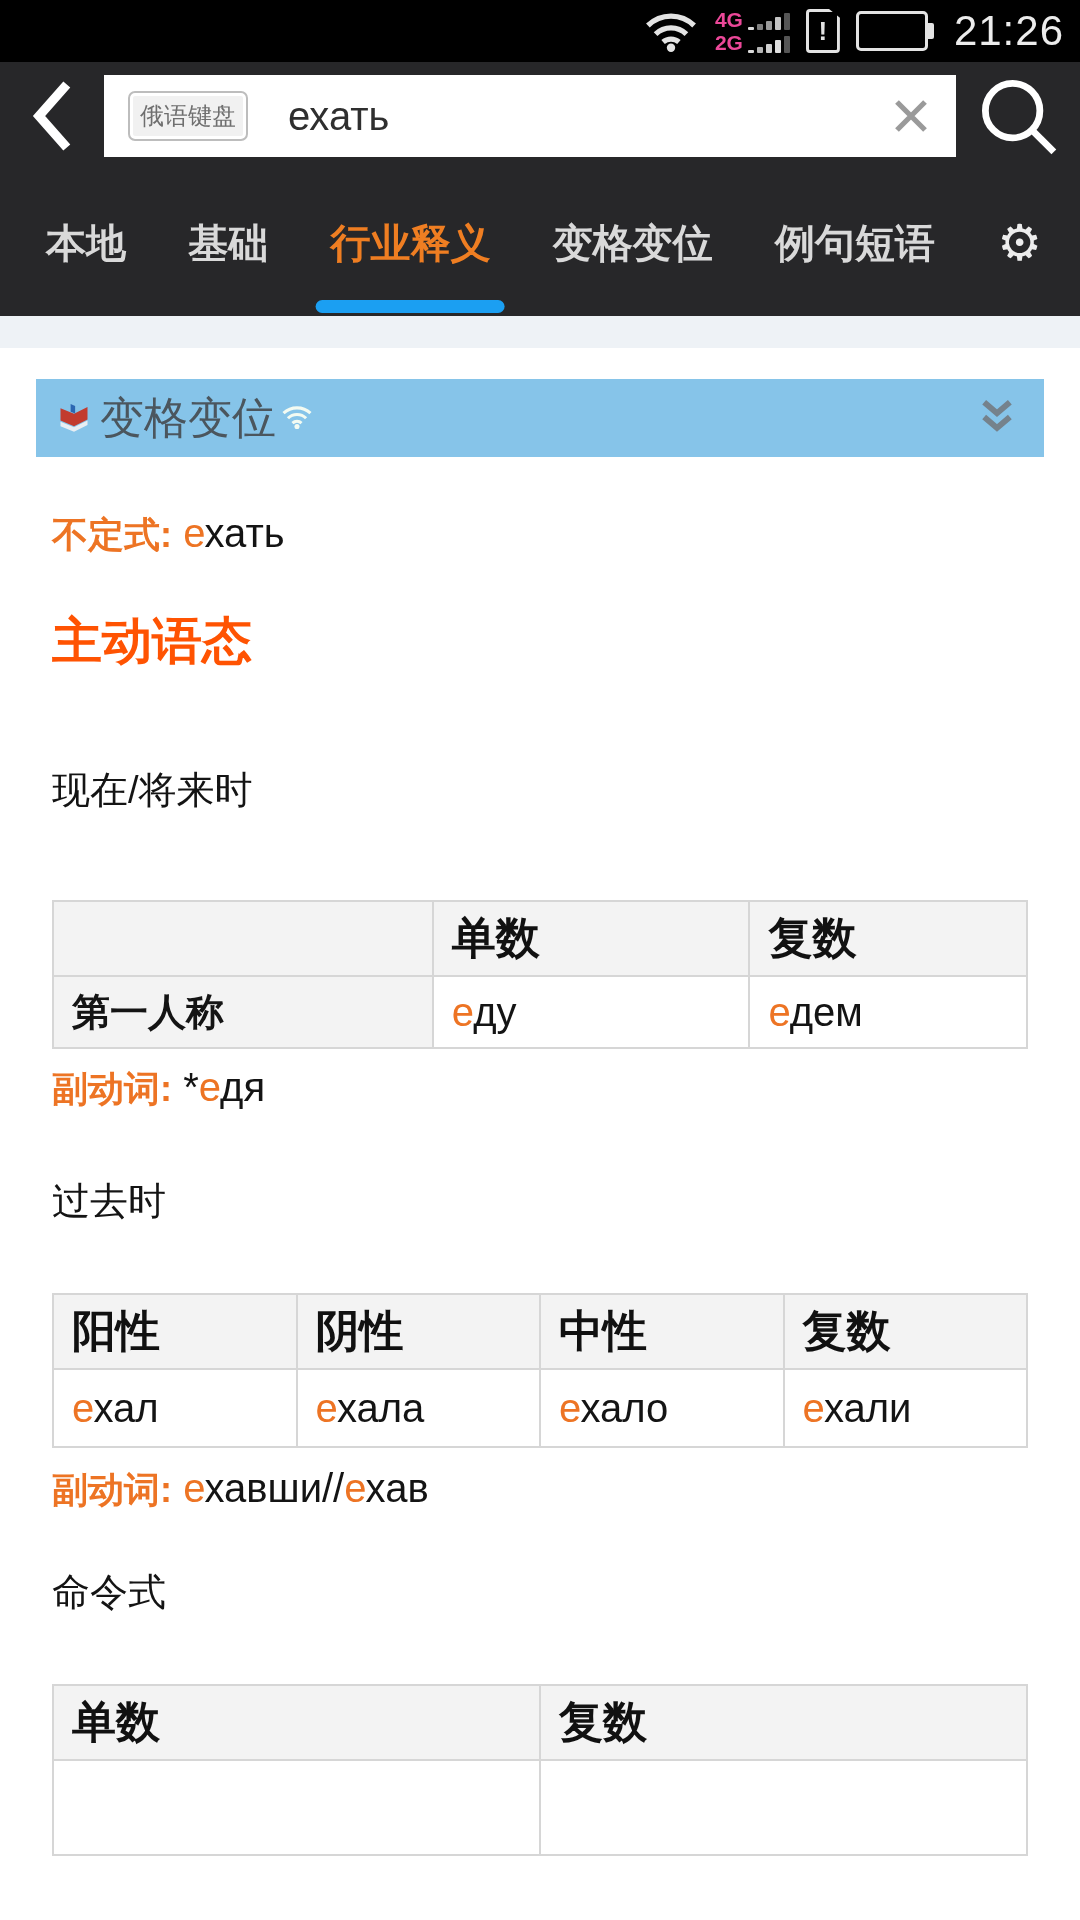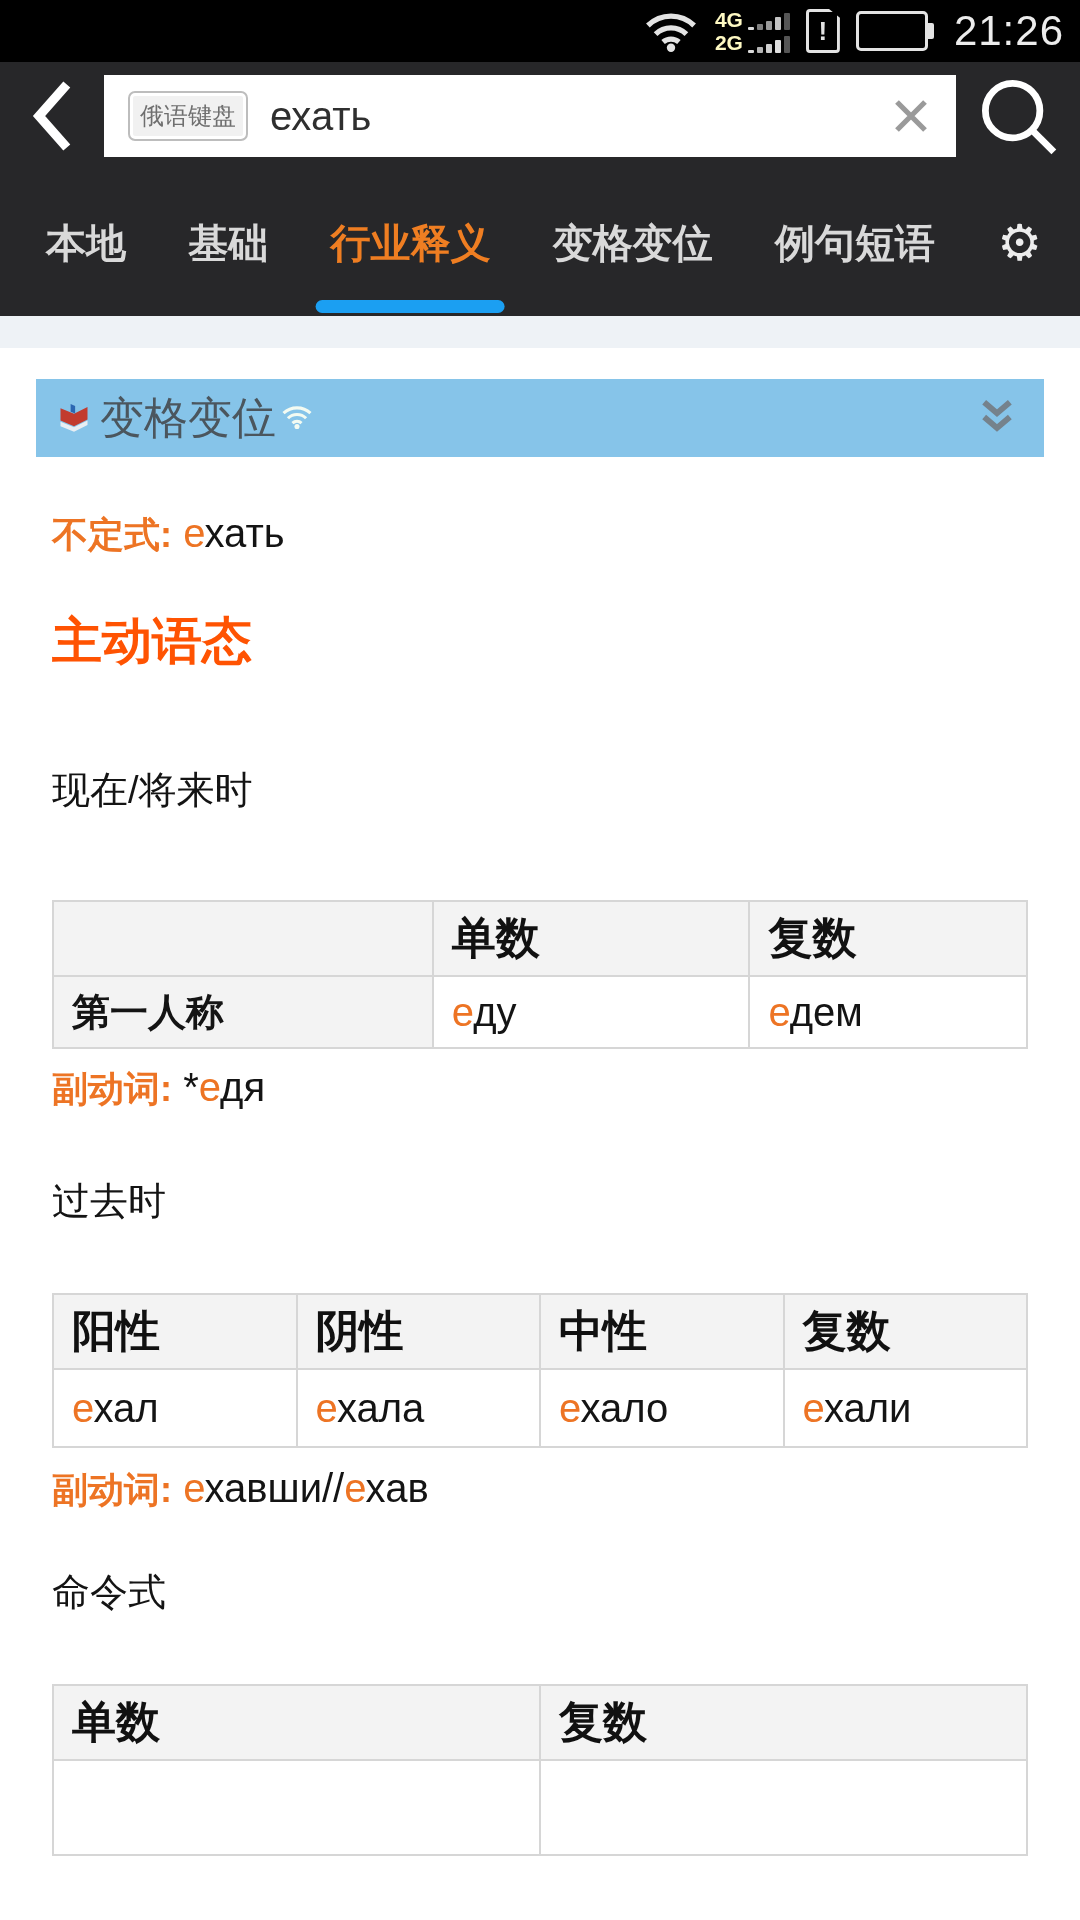--- a/index.html
+++ b/index.html
@@ -4,37 +4,37 @@
 <style>
   *{margin:0;padding:0;box-sizing:border-box;}
   html,body{width:1080px;height:1920px;}
   body{font-family:"Liberation Sans","DejaVu Sans",sans-serif;background:#ffffff;overflow:hidden;}
 
   
   .statusbar{height:62px;background:#000;display:flex;align-items:center;justify-content:flex-end;gap:16px;padding:0 16px;}
   .sb-wifi{display:flex;align-items:flex-end;}
   .net-group{display:flex;flex-direction:column;justify-content:center;gap:2px;}
   .net-row{display:flex;align-items:flex-end;gap:5px;}
-  .net-label{font-size:21px;font-weight:bold;color:#fef9c3;line-height:1;}
+  .net-label{font-size:21px;font-weight:bold;color:#ec4899;line-height:1;}
   .bars{display:flex;align-items:flex-end;gap:3px;height:18px;}
   .bar{width:6px;border-radius:1px;}
   .sim{width:34px;height:44px;border:3px solid #e3e3e3;border-radius:4px;
        clip-path:polygon(0 0,68% 0,100% 20%,100% 100%,0 100%);
        display:flex;align-items:center;justify-content:center;
        color:#e3e3e3;font-size:26px;font-weight:bold;}
   .battery{display:flex;align-items:center;}
   .batt-body{width:72px;height:40px;border:3px solid #e3e3e3;border-radius:5px;padding:3px;}
   .batt-fill{height:100%;width:66%;background:#c9c9c9;border-radius:2px;}
   .batt-nub{width:6px;height:16px;background:#e3e3e3;border-radius:0 2px 2px 0;}
   .sb-time{font-size:42px;color:#ececec;letter-spacing:1px;margin-left:4px;}
 
   
   .search-header{height:108px;background:#272729;display:flex;align-items:center;}
   .back-btn{width:104px;height:100%;display:flex;align-items:center;justify-content:center;}
-  .search-box{width:852px;height:82px;background:#fff;display:flex;align-items:center;padding:0 24px;gap:22px;}
+  .search-box{width:852px;height:82px;background:#fff;display:flex;align-items:center;padding:0 24px;gap:40px;}
   .kb-badge{background:#f1f1f1;border:2px solid #bdbdbd;box-shadow:inset 0 0 0 3px #fff;
             border-radius:7px;padding:7px 10px;font-size:24px;color:#6f6f6f;white-space:nowrap;}
   .query{flex:1;font-size:40px;color:#2f2f2f;}
   .clear-btn{display:flex;align-items:center;justify-content:center;}
   .mag-btn{flex:1;height:100%;display:flex;align-items:center;justify-content:center;}
 
   
   .tabbar{height:146px;background:#272729;display:flex;align-items:stretch;justify-content:space-between;padding:0 38px 0 46px;}
   .tab{display:flex;align-items:center;position:relative;font-size:40px;color:#d9d9d9;cursor:default;font-weight:bold;}
   .tab.active{color:#ef7e22;}

